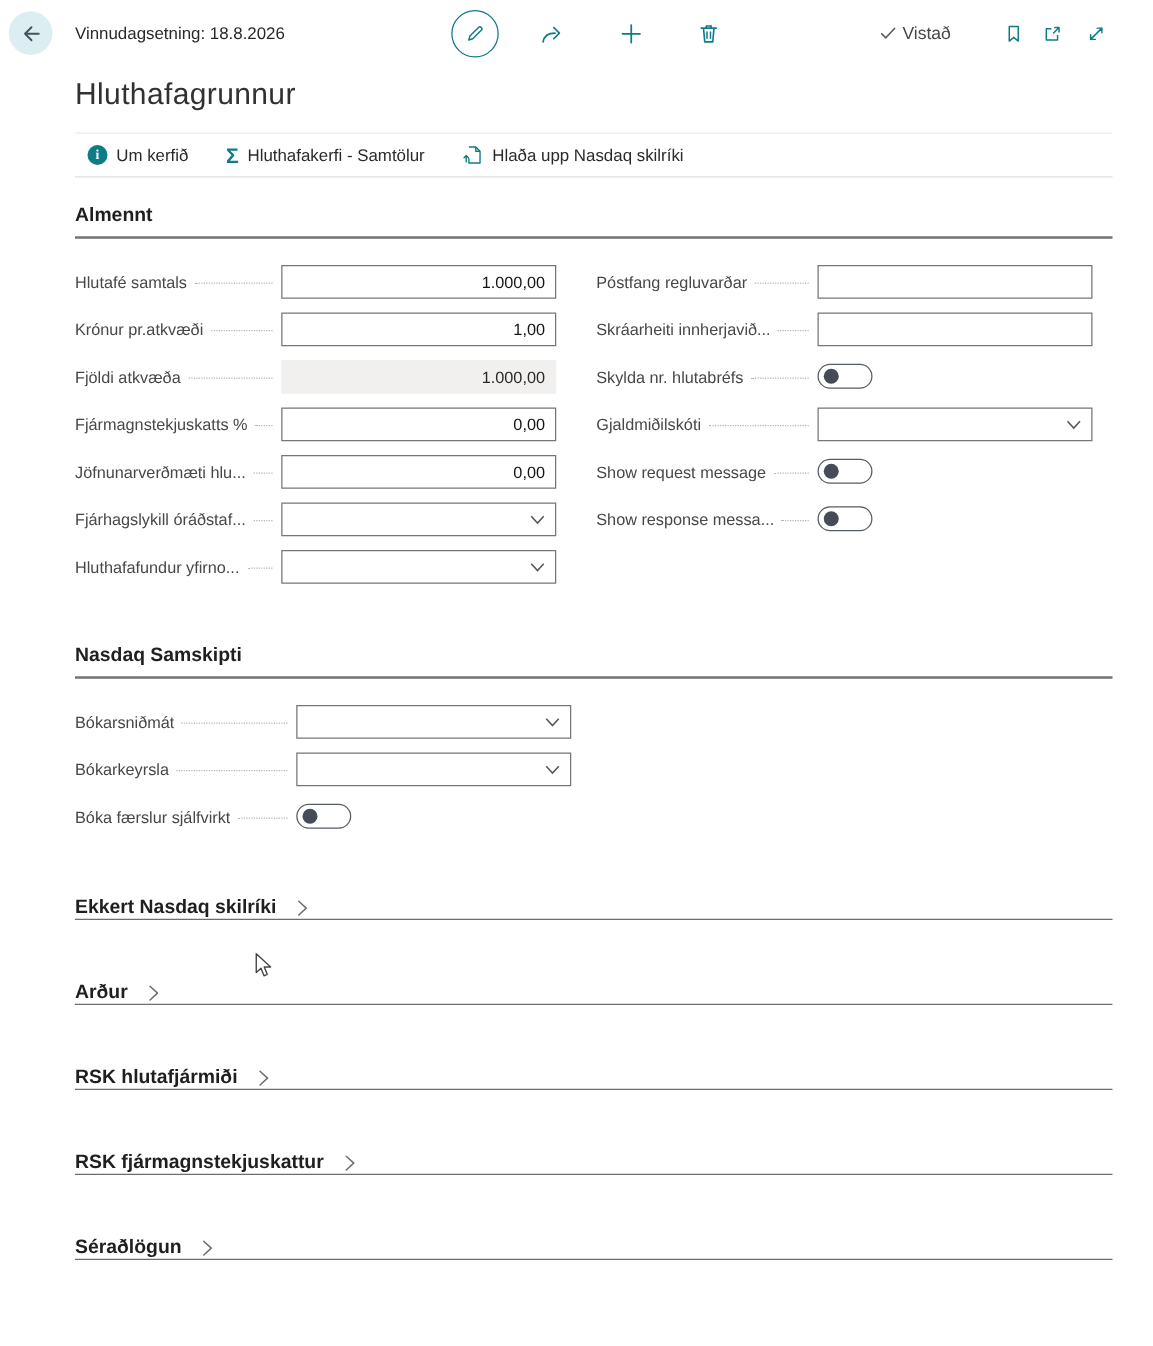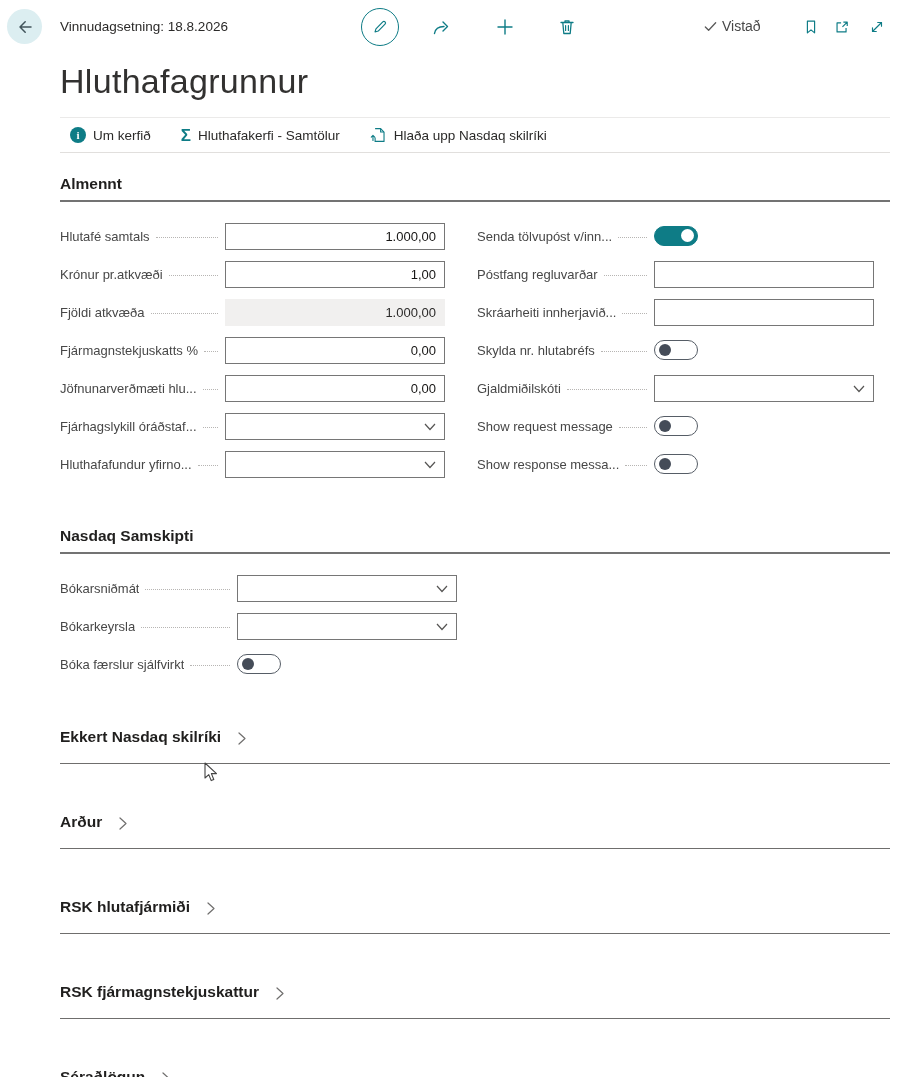--- a/index.html
+++ b/index.html
@@ -11,21 +11,21 @@
   .topbar{position:relative;height:54px;}
   .back-btn{position:absolute;left:7px;top:9px;width:35px;height:35px;border-radius:50%;
     background:#dceef1;display:flex;align-items:center;justify-content:center;cursor:pointer;}
   .workdate{position:absolute;left:60px;top:19px;font-size:13.5px;color:#2b2a29;}
   .tb-ico{position:absolute;top:16px;width:22px;height:22px;display:flex;align-items:center;justify-content:center;cursor:pointer;}
   .edit-circle{position:absolute;left:361px;top:8px;width:36px;height:36px;border:1.5px solid #0e7c86;
     border-radius:50%;display:flex;align-items:center;justify-content:center;cursor:pointer;}
   .saved{position:absolute;left:703px;top:18px;display:flex;align-items:flex-end;gap:4px;font-size:14px;color:#474747;}
   
   .content{margin-left:60px;width:830px;}
-  .page-title{font-size:34px;font-weight:300;color:#323130;margin-top:8px;letter-spacing:.3px;}
+  .page-title{font-size:24px;font-weight:300;color:#323130;margin-top:8px;letter-spacing:.3px;}
   .action-bar{margin-top:16px;border-top:1px solid #ebeae9;border-bottom:1px solid #e1dfdd;
     padding:8px 0 8px 10px;display:flex;align-items:center;gap:30px;}
   .action-item{display:flex;align-items:center;gap:7px;font-size:13.5px;color:#2b2a29;cursor:pointer;}
   .info-badge{width:16px;height:16px;border-radius:50%;background:#0e7c86;color:#fff;
     font-size:11px;font-weight:700;display:flex;align-items:center;justify-content:center;font-family:"Liberation Serif",serif;}
   .sigma{color:#0e7c86;font-size:17px;font-weight:700;line-height:1;}
   
   .section{margin-top:22px;}
   .section.nasdaq{margin-top:44px;}
   .section-title{font-size:15.5px;font-weight:700;color:#201f1e;padding-bottom:7px;border-bottom:2px solid #737373;}
@@ -43,22 +43,22 @@
   .bc-disabled{width:100%;height:27px;background:#f1f0ef;box-sizing:border-box;padding:0 9px;
     display:flex;align-items:center;justify-content:flex-end;font-size:13px;color:#2b2a29;}
   .bc-dropdown{position:relative;width:100%;height:27px;border:1px solid #767676;box-sizing:border-box;background:#fff;cursor:pointer;}
   .dd-chev{position:absolute;right:8px;top:9px;}
   .toggle{position:relative;width:44px;height:20px;border:1.5px solid #565d66;border-radius:11px;
     background:#fff;box-sizing:border-box;cursor:pointer;}
   .toggle .knob{position:absolute;left:4px;top:2.5px;width:12px;height:12px;border-radius:50%;background:#454c58;}
   .toggle.on{background:#0e7c86;border-color:#0e7c86;}
   .toggle.on .knob{left:auto;right:3px;top:2px;width:13px;height:13px;background:#ffffff;}
   
-  .acc-item{margin-top:49px;padding-bottom:17px;border-bottom:1px solid #6f6e6d;
-    display:flex;align-items:flex-end;gap:16px;cursor:pointer;}
+  .acc-item{margin-top:49px;padding-bottom:0;border-bottom:1px solid #6f6e6d;
+    display:flex;align-items:center;gap:16px;cursor:pointer;}
   .acc-item.first{margin-top:45px;}
   .acc-title{font-size:15.5px;font-weight:700;color:#201f1e;}
   
   .cursor{position:absolute;left:204px;top:762px;pointer-events:none;}
 </style>
 </head>
 <body>
 
 <div class="topbar">
   <div class="back-btn">
@@ -201,29 +201,20 @@
             <span class="bc-dropdown">
               <svg class="dd-chev" width="12" height="8" viewBox="0 0 12 8">
                   <path d="M1 1 L6 6.5 L11 1" stroke="#565554" stroke-width="1.2" fill="none"></path>
                 </svg>
             </span>
           </span>
         </div>
       </div>
       <div class="col-right">
         <div class="frow">
-          <span class="flabel">Senda tölvupóst v/inn...</span>
-          <span class="leader"></span>
-          <span class="ctrl">
-            <span class="toggle on">
-                <span class="knob"></span>
-              </span>
-          </span>
-        </div>
-        <div class="frow">
           <span class="flabel">Póstfang regluvarðar</span>
           <span class="leader"></span>
           <span class="ctrl">
               <input class="bc-input" value="" style="">
             </span>
         </div>
         <div class="frow">
           <span class="flabel">Skráarheiti innherjavið...</span>
           <span class="leader"></span>
           <span class="ctrl">

